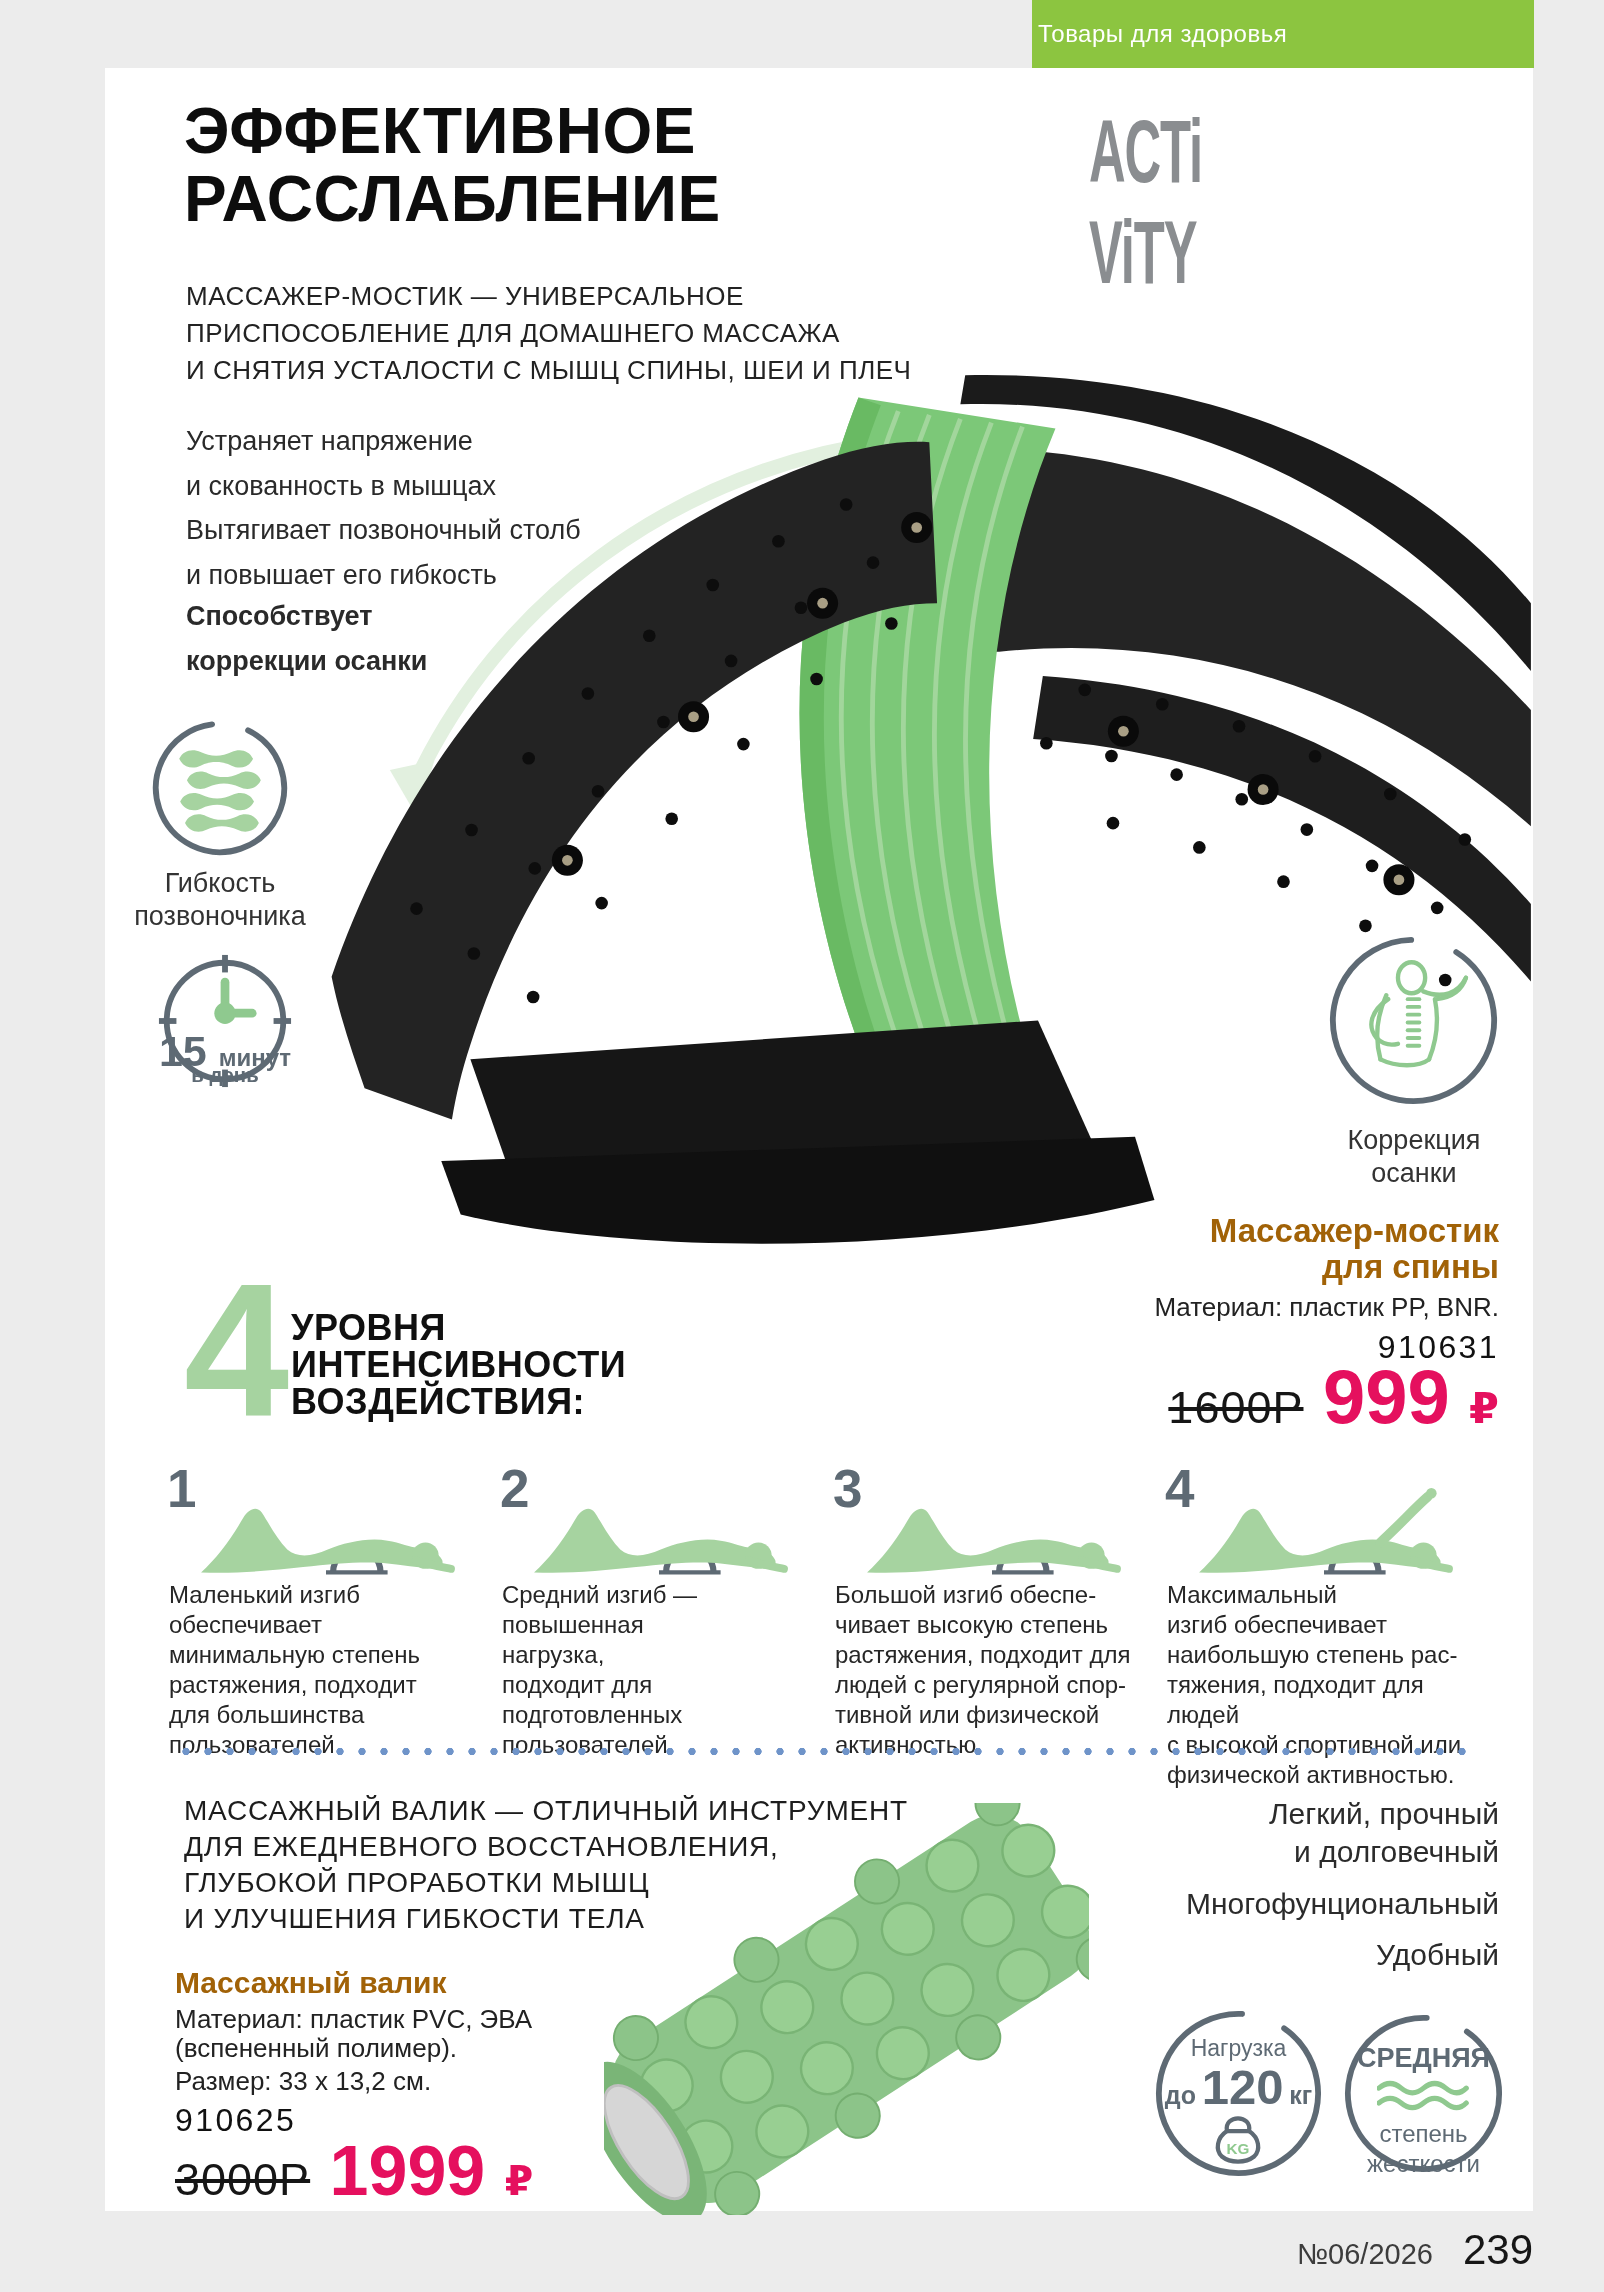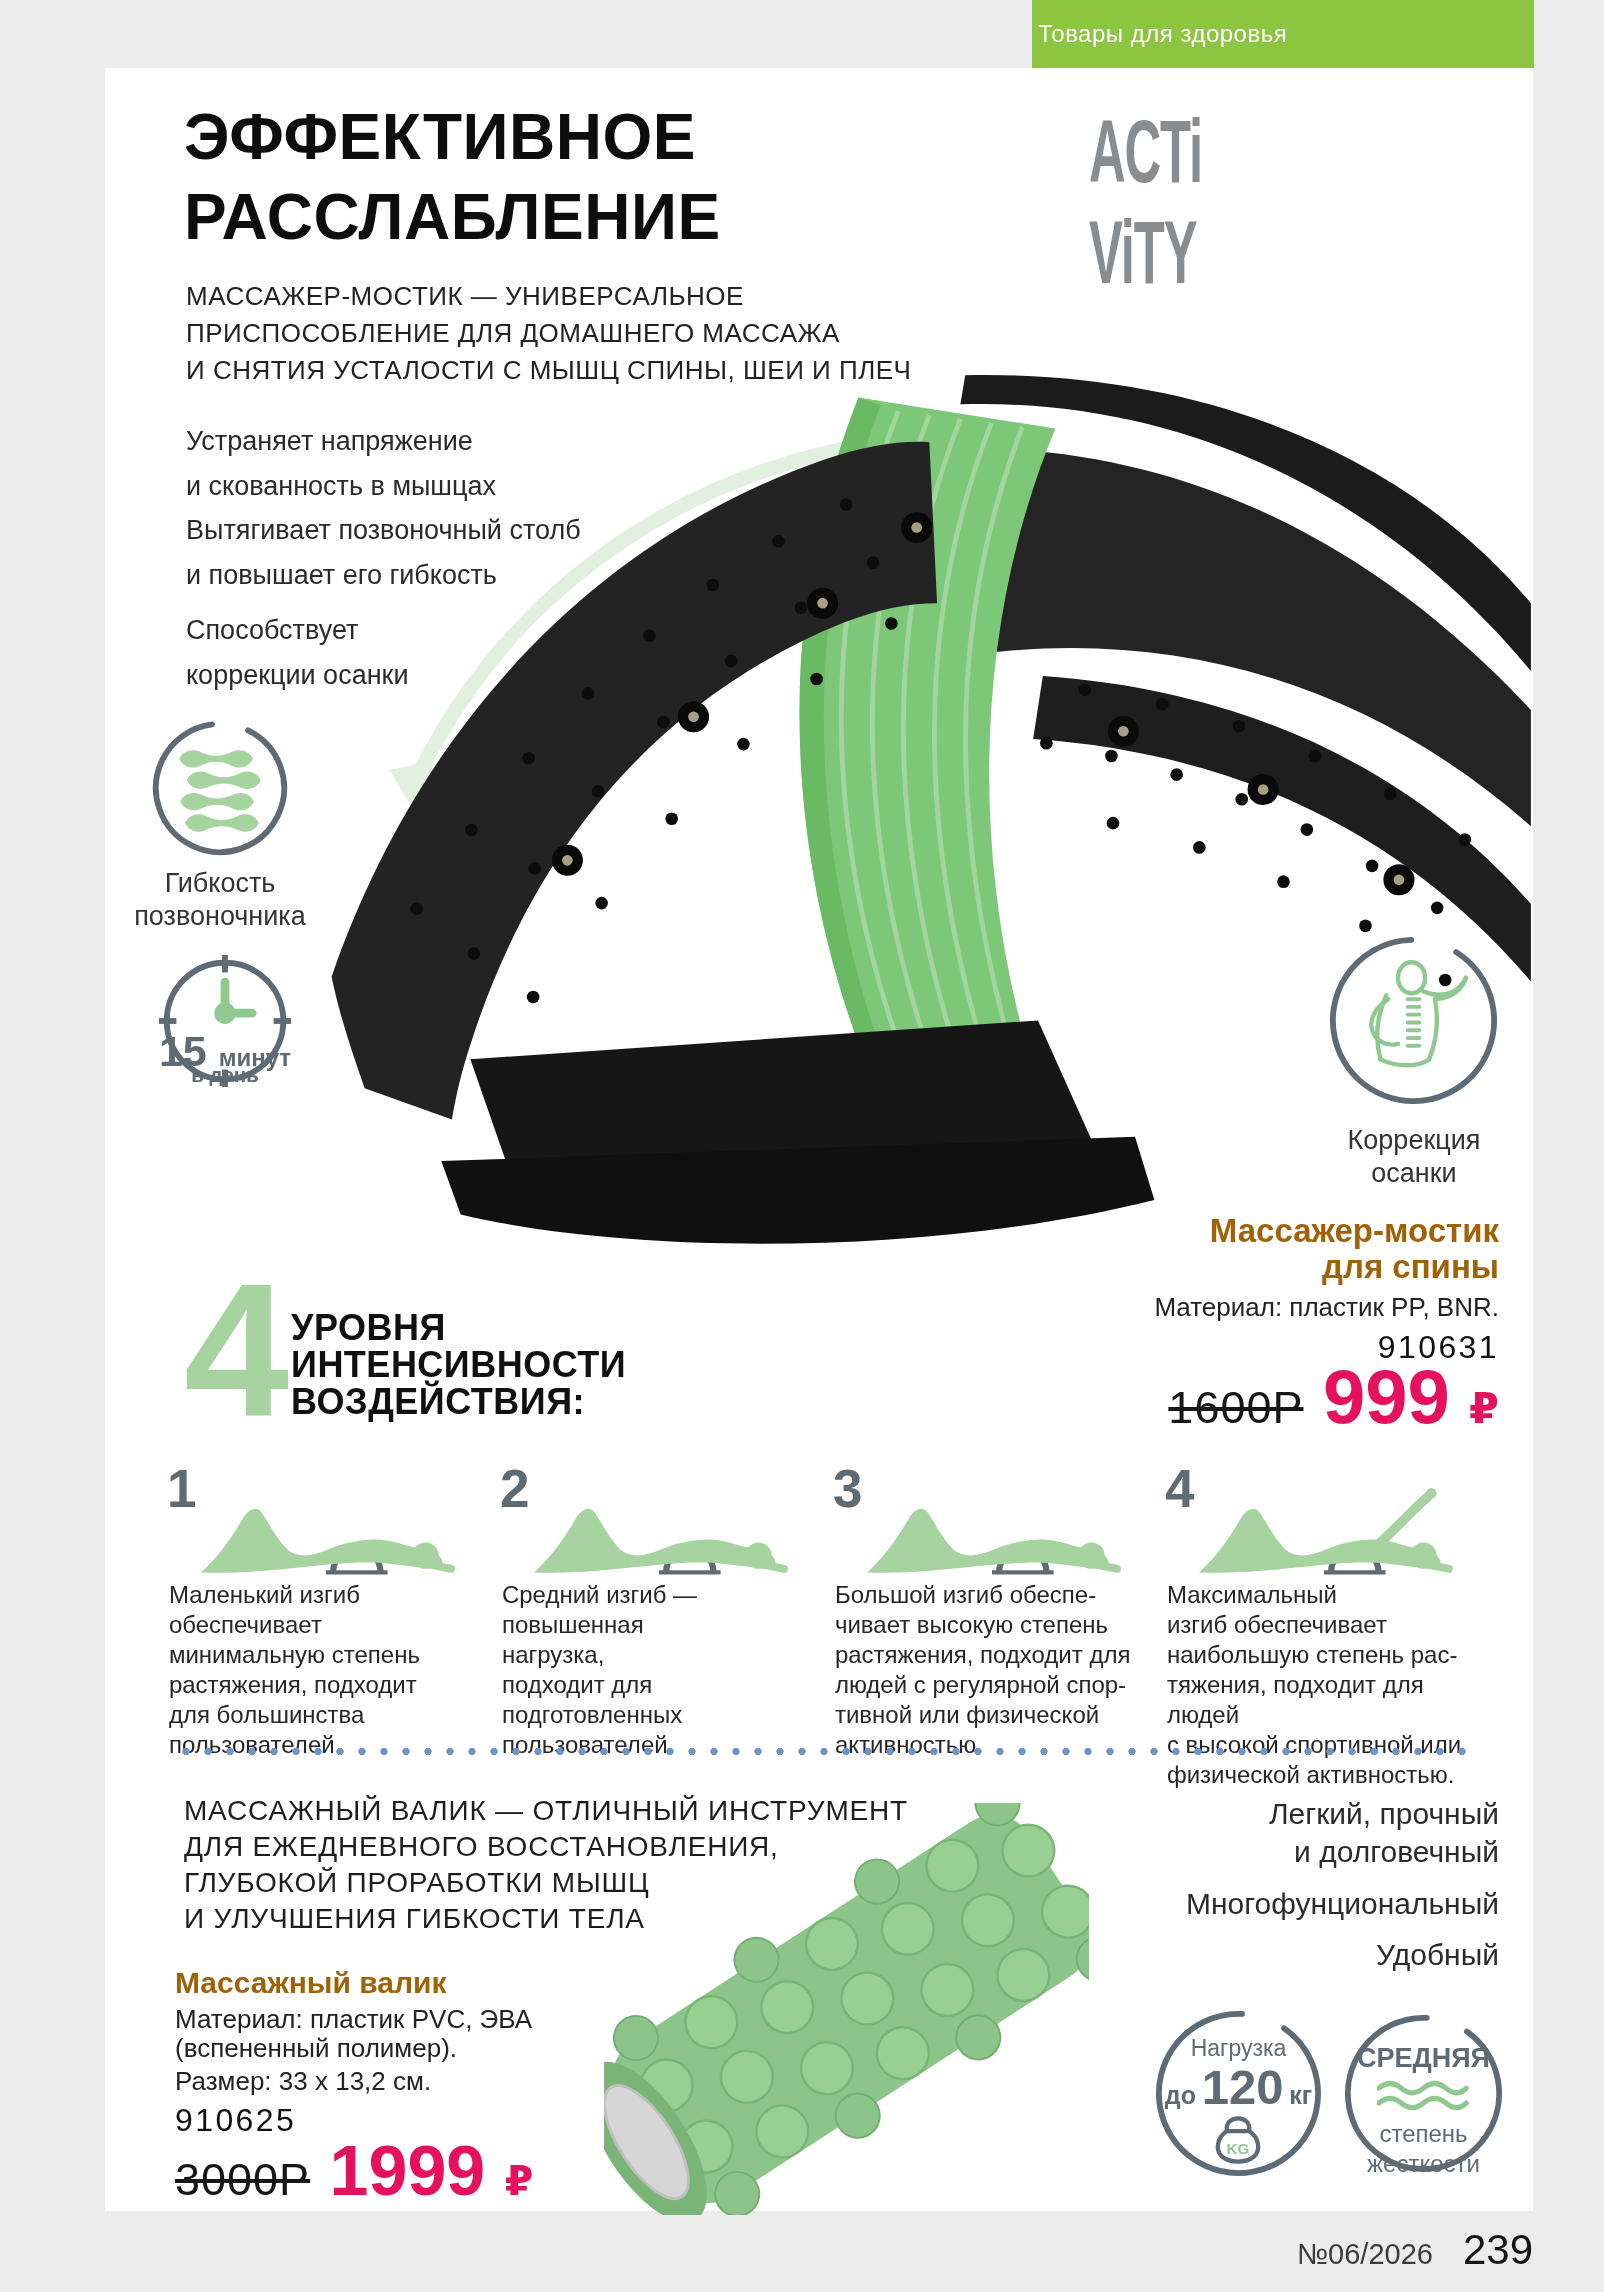--- a/index.html
+++ b/index.html
@@ -5,21 +5,21 @@
   html,body{margin:0;padding:0;background:#ECECEC;}
   .page{position:relative;width:1605px;height:2292px;background:#ECECEC;overflow:hidden;
         font-family:"Liberation Sans","DejaVu Sans",sans-serif;color:#1a1a1a;}
   .abs{position:absolute;}
   .pl{white-space:pre-line;}
   .card{left:105px;top:68px;width:1428px;height:2143px;background:#ffffff;}
   .banner{left:1032px;top:0;width:502px;height:68px;background:#8CC540;display:flex;align-items:center;}
   .banner span{padding-left:6px;color:#fff;font-size:24px;font-weight:500;letter-spacing:0.5px;}
   .brand{left:1089px;top:101px;font-size:89px;line-height:101px;font-weight:800;color:#8A8D90;
          letter-spacing:-1.9px;transform:scaleX(.57);transform-origin:top left;}
-  .title{left:184px;top:97px;font-size:64px;line-height:80px;font-weight:800;color:#0d0d0d;letter-spacing:0.5px;}
+  .title{left:184px;top:97px;font-size:64px;line-height:68px;font-weight:800;color:#0d0d0d;letter-spacing:0.5px;}
   .subtitle{left:186px;top:278px;font-size:26px;line-height:37px;color:#222;letter-spacing:0.5px;}
   .benefit{left:186px;font-size:27px;line-height:45px;color:#2a2a2a;}
   .feature-label{font-size:27px;line-height:33px;color:#333;text-align:center;}
   .clock-text{position:absolute;width:100%;text-align:center;color:#5E6A74;font-weight:700;}
   .p1{right:106px;top:1213px;width:602px;text-align:right;}
   .p-name{font-size:33px;line-height:36px;font-weight:800;color:#a16207;}
   .p-line{font-size:26px;line-height:29px;color:#222;margin-top:3.9px;}
   .p-sku{font-size:32px;line-height:35px;letter-spacing:2.4px;font-weight:500;color:#111;margin-top:7.8px;}
   .price-row{display:flex;align-items:baseline;gap:19.4px;margin-top:1.9px;}
   .price-row.right{justify-content:flex-end;}
@@ -66,21 +66,21 @@
 
   <div class="abs title pl">ЭФФЕКТИВНОЕ
 РАССЛАБЛЕНИЕ</div>
   <div class="abs subtitle pl">МАССАЖЕР-МОСТИК — УНИВЕРСАЛЬНОЕ
 ПРИСПОСОБЛЕНИЕ ДЛЯ ДОМАШНЕГО МАССАЖА
 И СНЯТИЯ УСТАЛОСТИ С МЫШЦ СПИНЫ, ШЕИ И ПЛЕЧ</div>
   <div class="abs benefit pl" style="top:419px;">Устраняет напряжение
 и скованность в мышцах</div>
   <div class="abs benefit pl" style="top:508px;">Вытягивает позвоночный столб
 и повышает его гибкость</div>
-  <div class="abs benefit pl" style="top:608px;">Способствует
+  <div class="abs benefit pl" style="top:594px;font-weight:bold;">Способствует
 коррекции осанки</div>
 
   <svg class="abs" style="left:281px;top:283px;" width="1252" height="980" viewBox="0 0 1290 1010">
 
     <g>
       <path d="M138,515 C225,330 400,195 625,163" stroke="#E2F0DF" stroke-width="15" fill="none" stroke-linecap="round"></path>
       <path d="M615,133 L674,161 L618,193 Z" fill="#E2F0DF"></path>
       <path d="M112,502 L158,492 L140,550 Z" fill="#E2F0DF"></path>
     </g>
 

